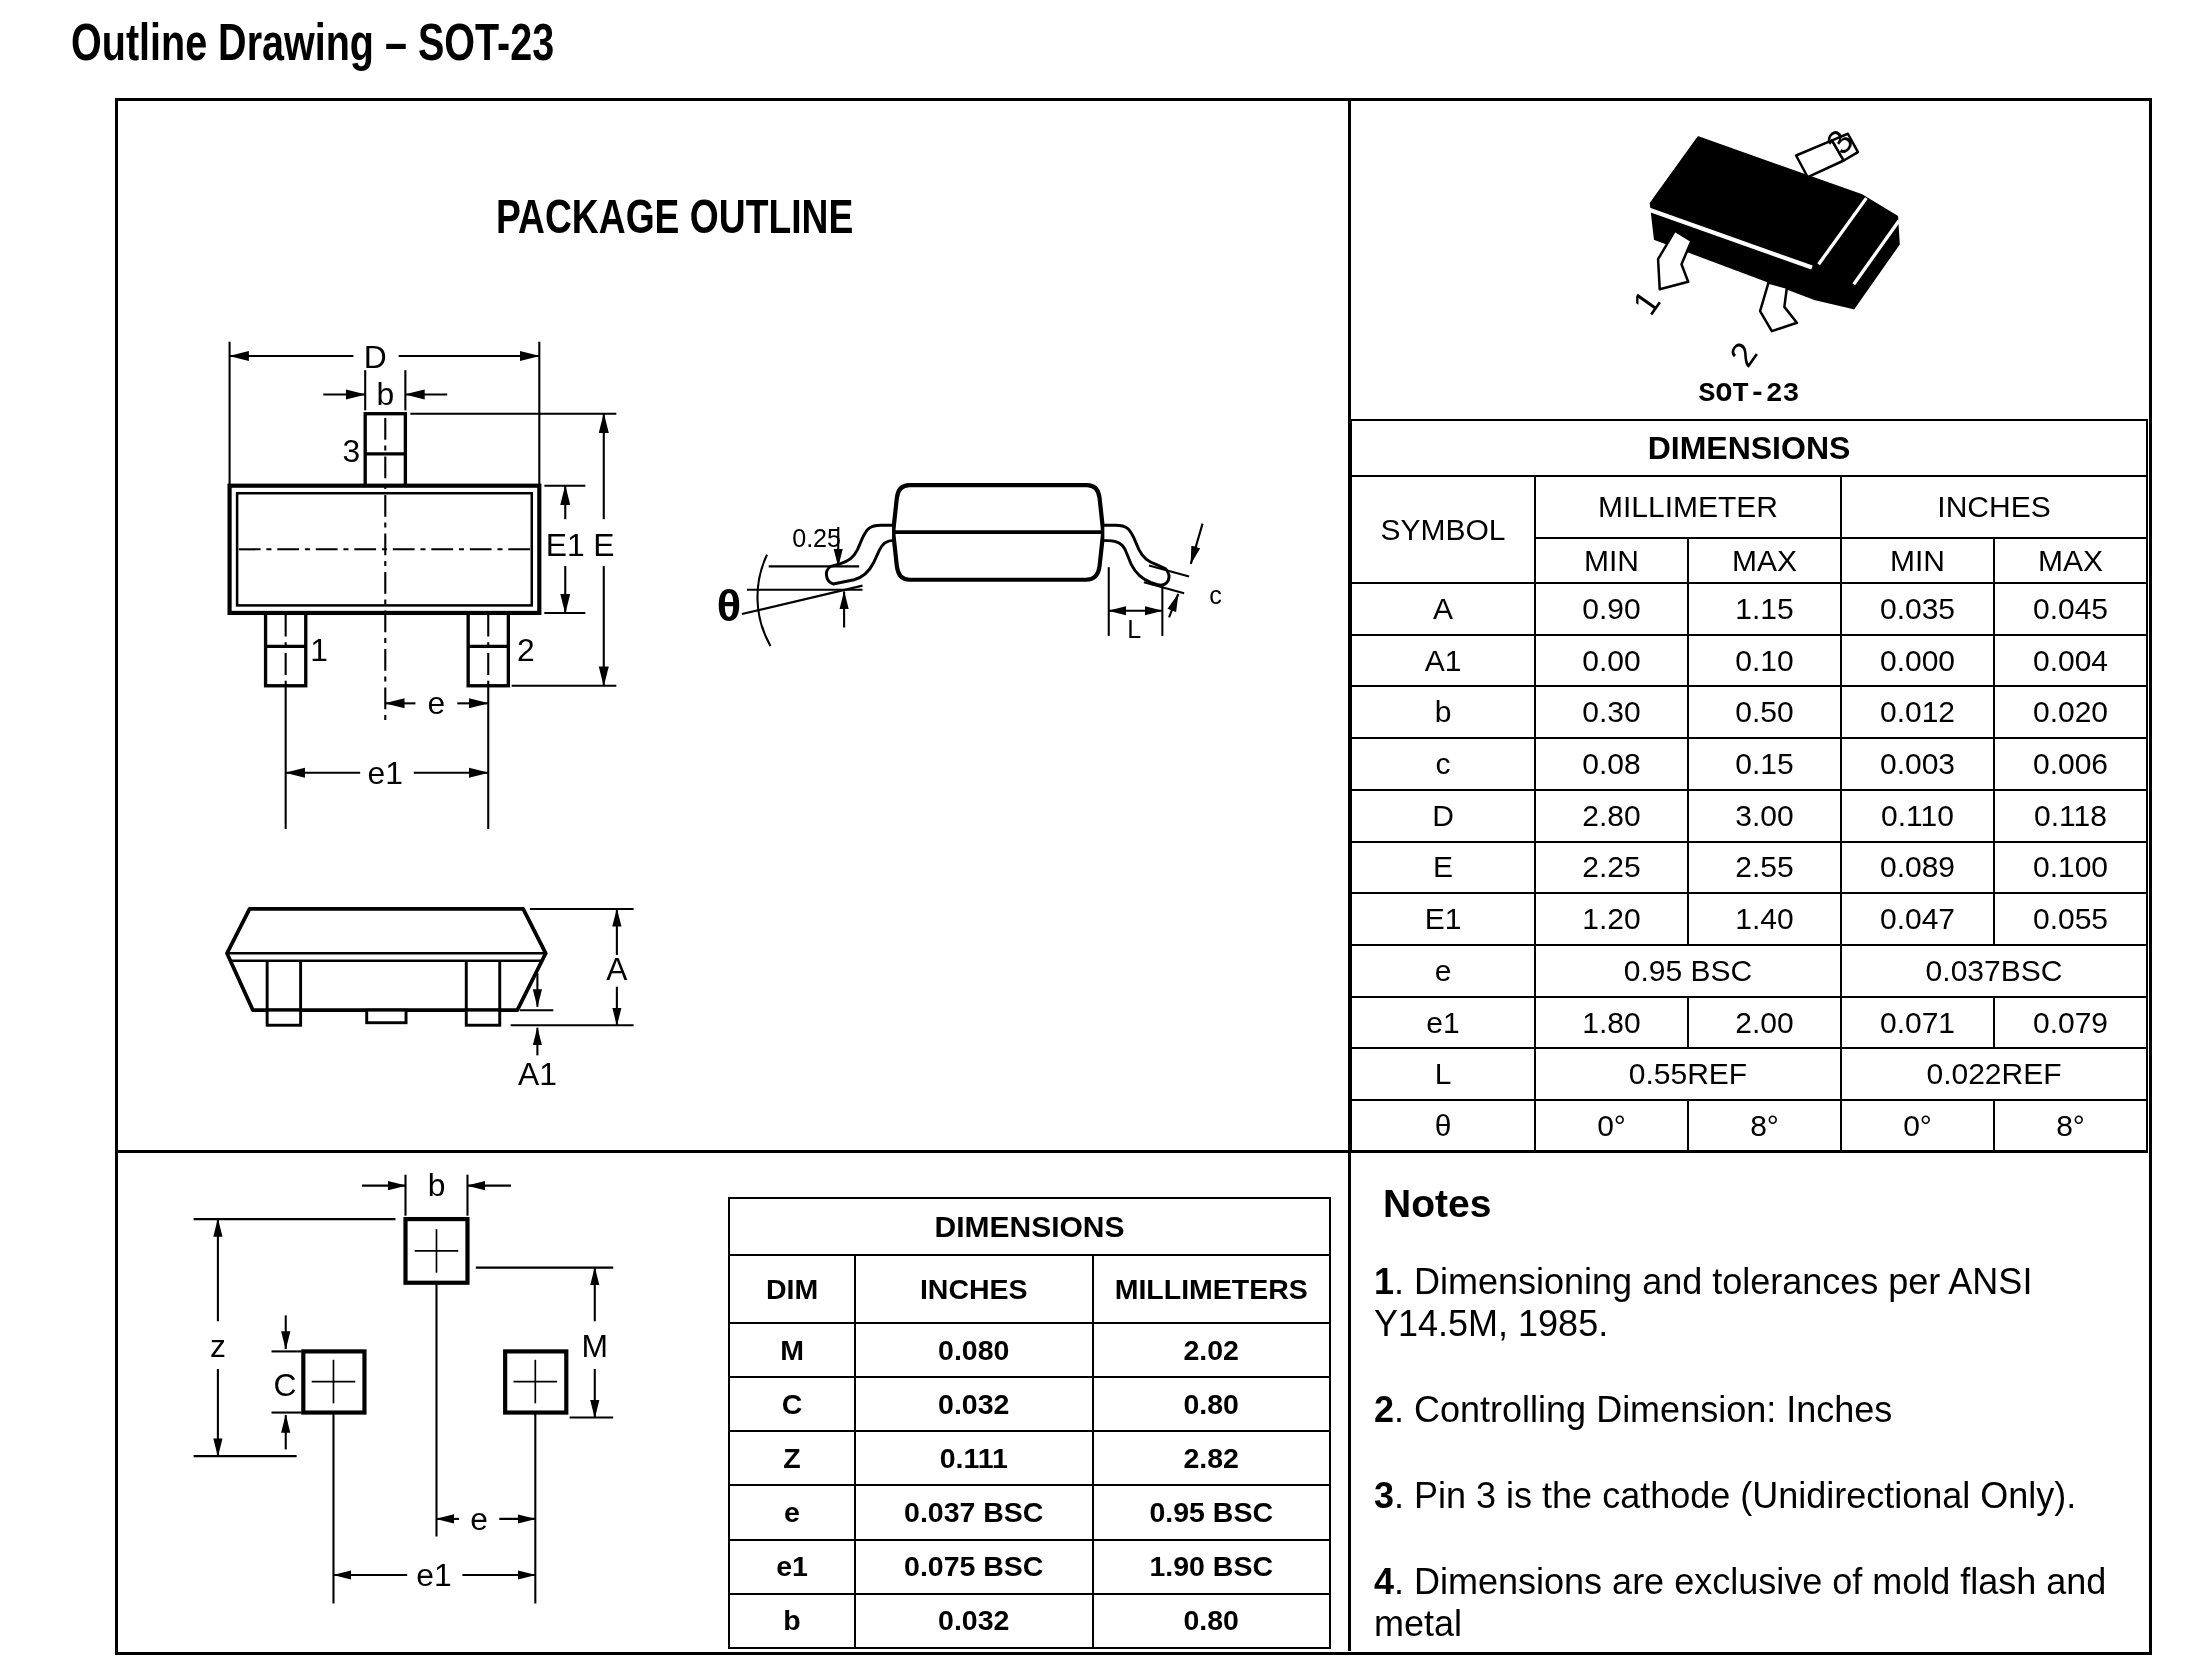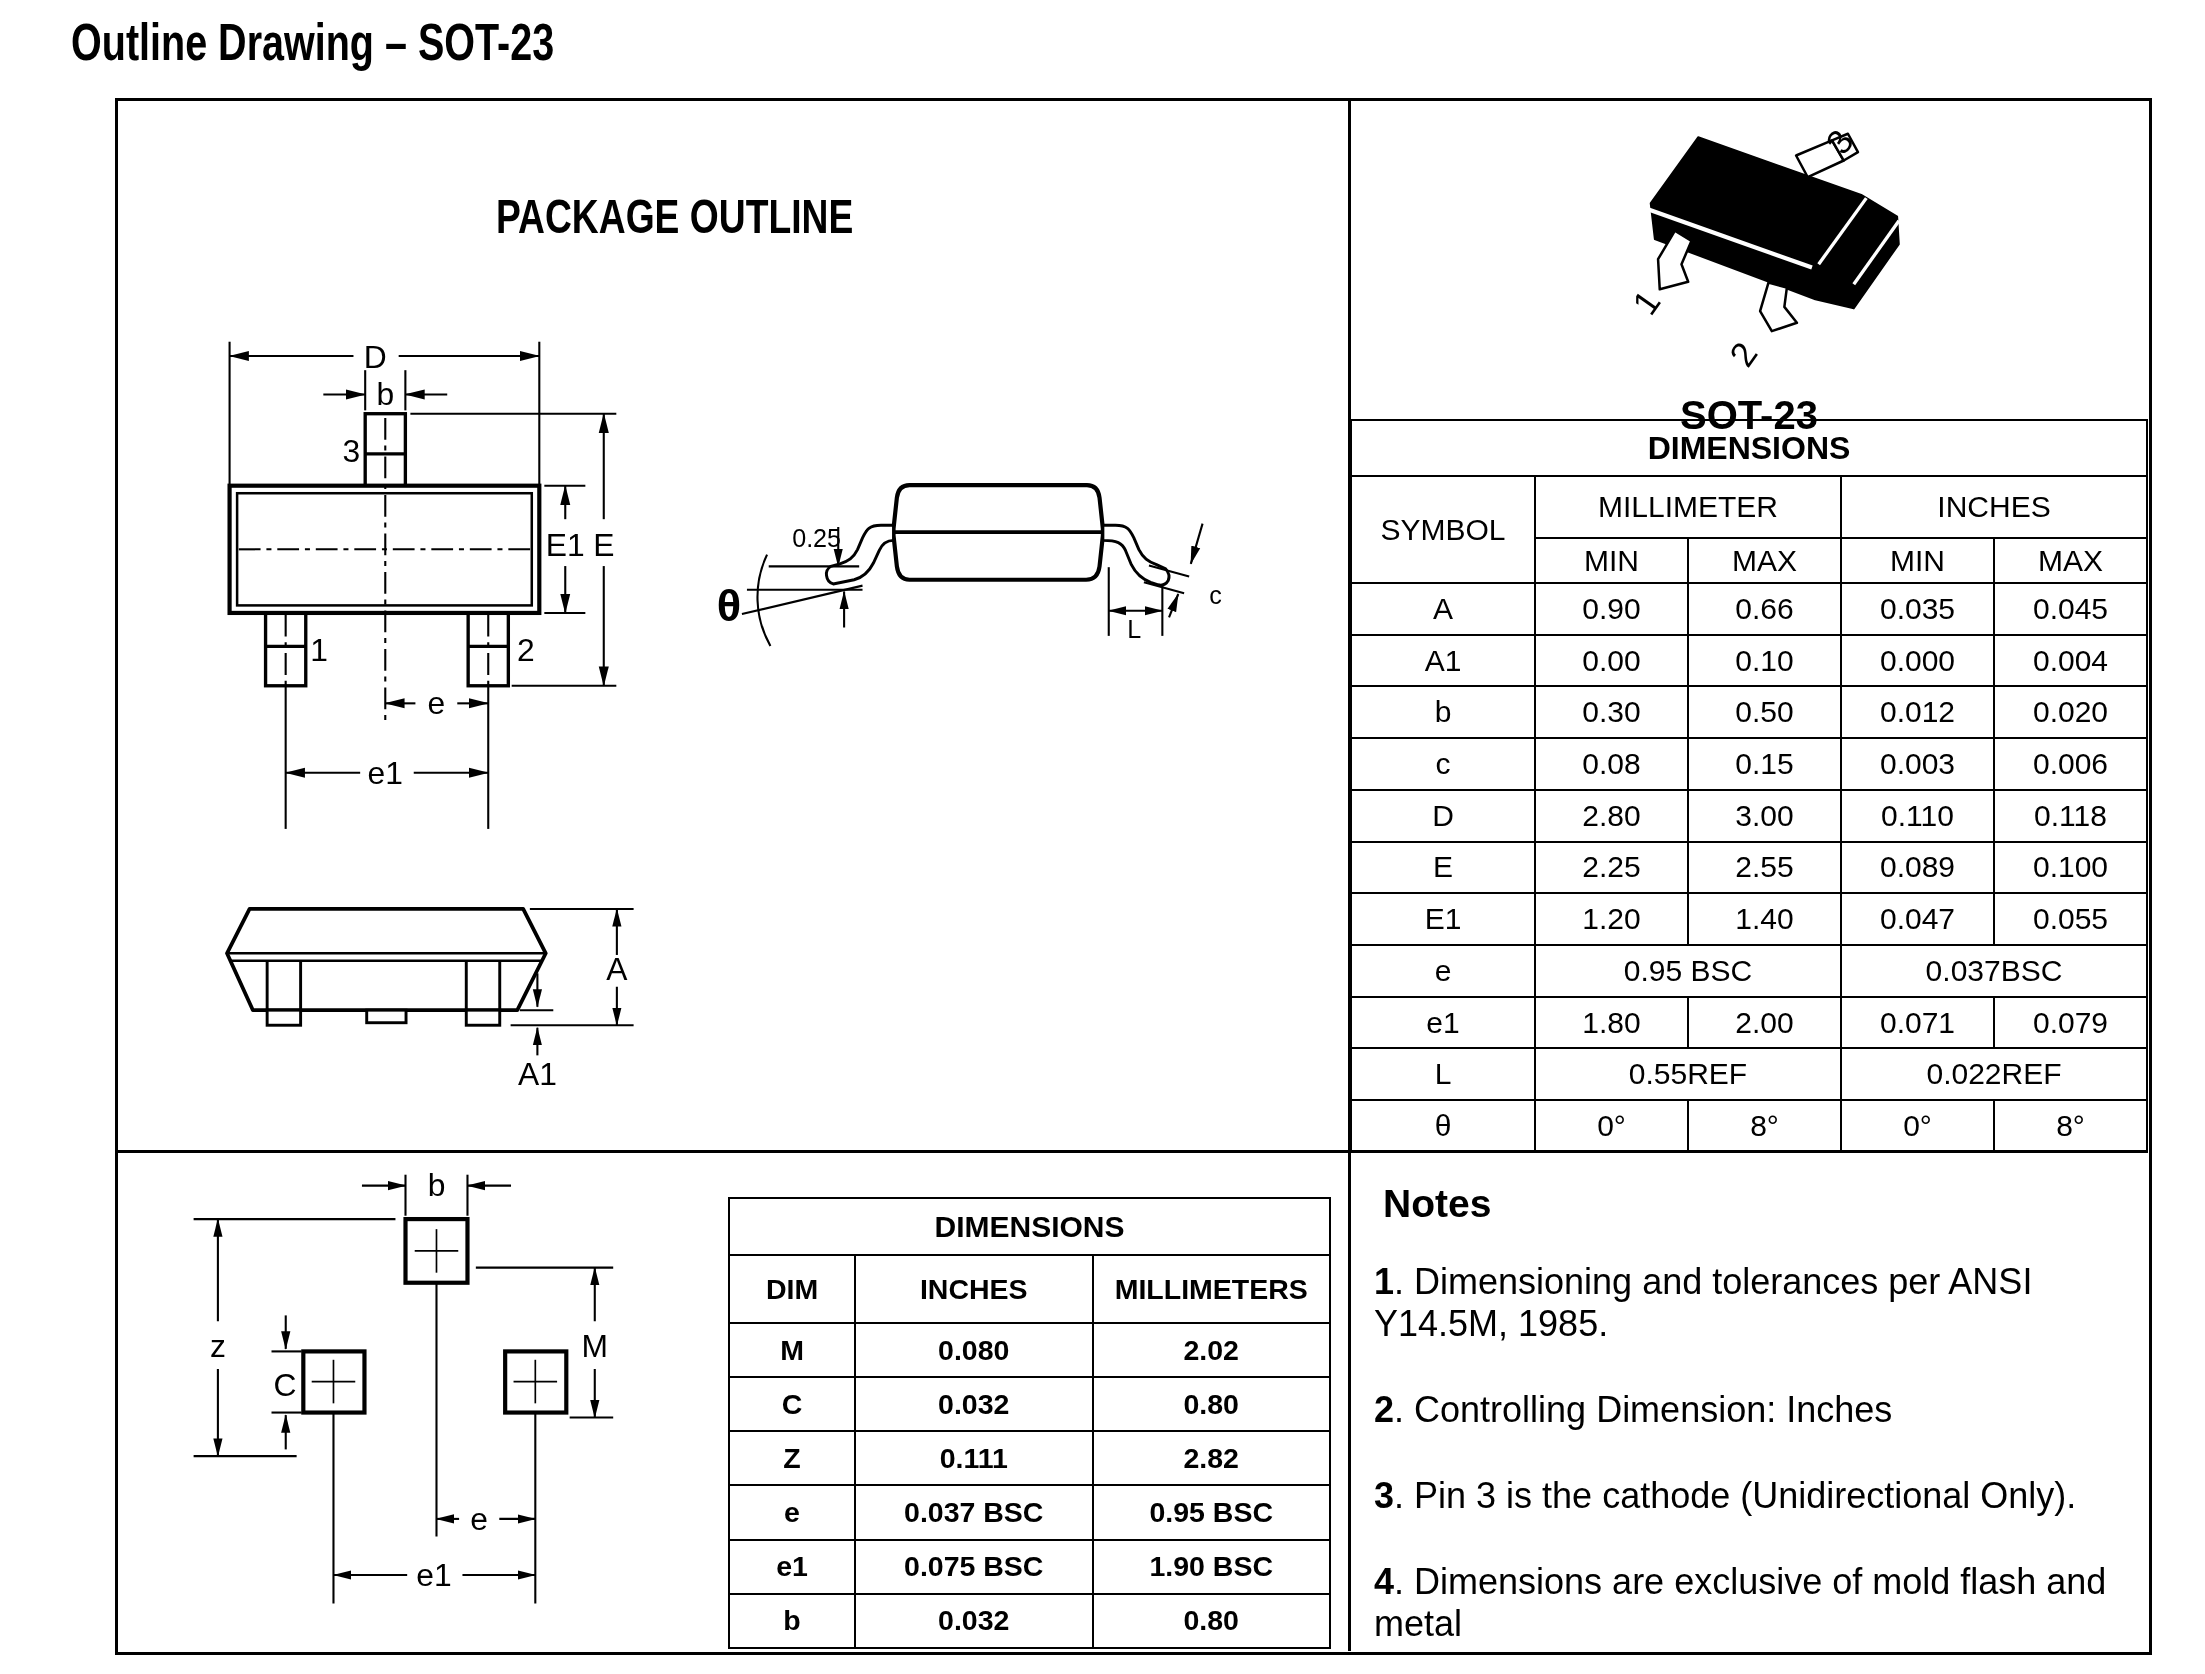--- a/index.html
+++ b/index.html
@@ -4,21 +4,21 @@
 <style>
   html,body{margin:0;padding:0;background:#fff;}
   body{width:2205px;height:1674px;position:relative;font-family:"Liberation Sans",sans-serif;color:#000;}
   .abs{position:absolute;}
   .cond{display:inline-block;transform:scaleX(0.76);transform-origin:0 50%;white-space:nowrap;}
   #page-title{left:71px;top:11.7px;font-size:52px;font-weight:bold;}
   #frame{left:115px;top:98px;width:2037px;height:1557px;border:3.4px solid #000;box-sizing:border-box;}
   #vdiv{left:1230px;top:0;width:3.4px;height:1550px;background:#000;}
   #hdiv{left:0;top:1049px;width:2030px;height:3.4px;background:#000;}
   #pkg-heading{left:378px;top:87px;font-size:49px;font-weight:bold;}
-  #iso-caption{left:1232px;top:292px;width:798px;text-align:center;font-size:40px;font-weight:bold;}
+  #iso-caption{left:1232px;top:277px;width:798px;text-align:center;font-size:28px;font-weight:bold;font-family:Liberation Mono, monospace;}
   
   #dim-table{left:1232px;top:318px;width:798px;height:734px;border-collapse:collapse;table-layout:fixed;}
   #dim-table th,#dim-table td{border:2.5px solid #000;text-align:center;vertical-align:middle;font-weight:normal;font-size:30px;padding:0;}
   #dim-table .t-title{font-weight:bold;font-size:32px;height:54px;}
   #dim-table .h2{height:62px;}
   #dim-table .h3{height:45px;}
   #dim-table col.c-sym{width:184px;}
   
   #land-table{left:610px;top:1096px;width:603px;height:452px;border-collapse:collapse;table-layout:fixed;}
   #land-table th,#land-table td{border:2.5px solid #000;text-align:center;vertical-align:middle;font-weight:bold;font-size:28.5px;padding:0;}
@@ -293,21 +293,21 @@
         <th>MIN</th>
         <th>MAX</th>
         <th>MIN</th>
         <th>MAX</th>
       </tr>
     </thead>
     <tbody>
       <tr>
           <td>A</td>
           <td>0.90</td>
-          <td>0.66</td>
+          <td>1.15</td>
           <td>0.035</td>
           <td>0.045</td>
         </tr>
       <tr>
           <td>A1</td>
           <td>0.00</td>
           <td>0.10</td>
           <td>0.000</td>
           <td>0.004</td>
         </tr>

